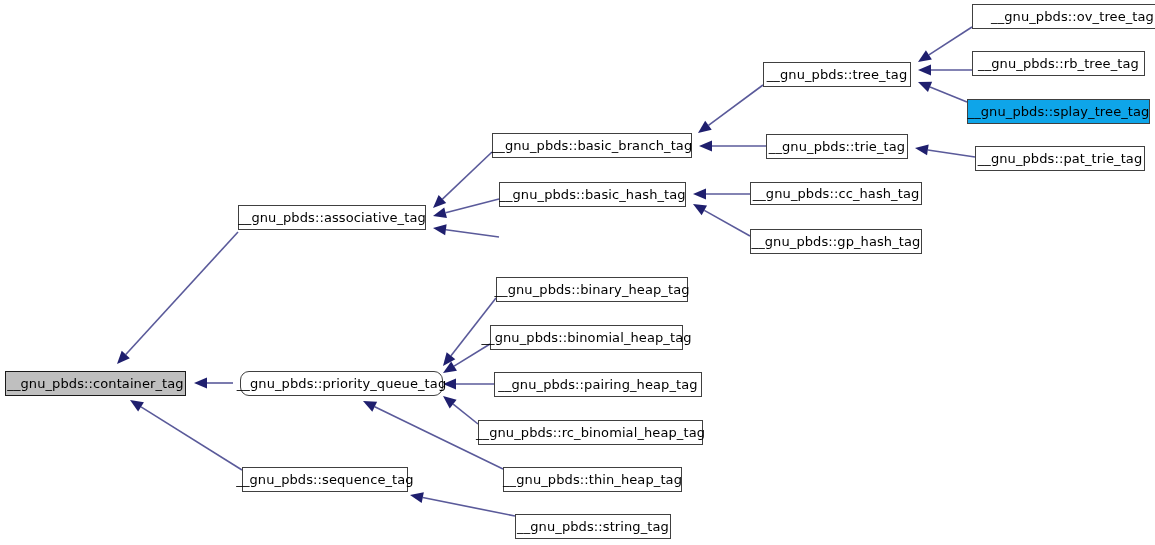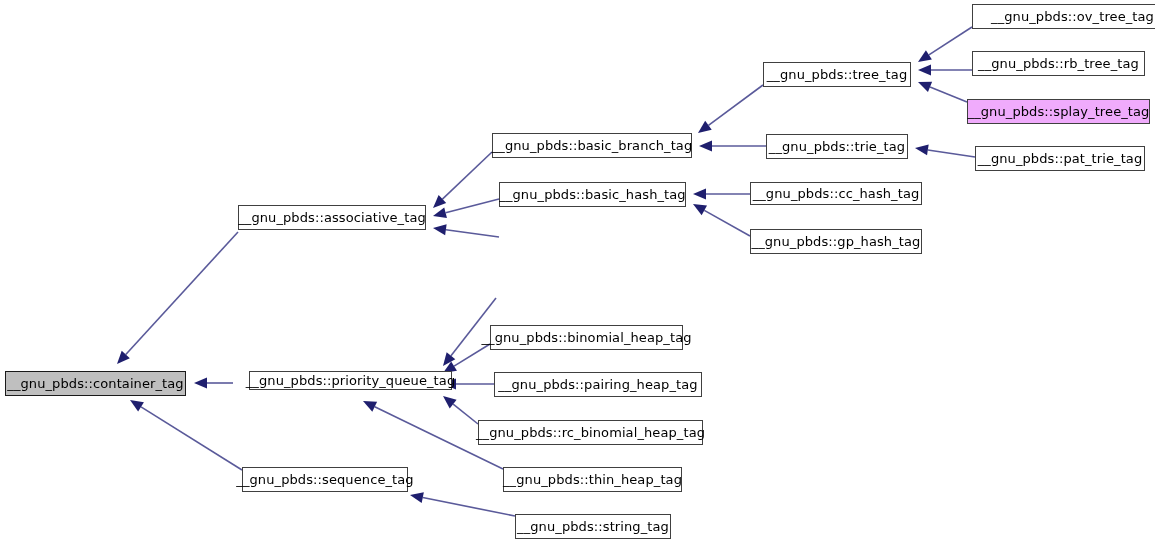--- a/index.html
+++ b/index.html
@@ -131,21 +131,21 @@
         <line x1="515" y1="516" x2="422.747548783982" y2="497.5495097567964" stroke="#5a5a9a" stroke-width="1.6"></line>
         <polygon points="410,495 423.826187527242,492.15631604049634 421.668910040722,502.94270347309646" fill="#1f1f6e"></polygon>
       </g>
     </svg>
 <div class="node root" style="left: 5px; top: 371px; width: 181px; height: 25px; background: rgb(191, 191, 191); border-color: rgb(26, 26, 26);">
       <span class="node-label">__gnu_pbds::container_tag</span>
     </div>
     <div class="node" style="left: 238px; top: 205px; width: 188px; height: 25px; background: rgb(255, 255, 255); border-color: rgb(64, 64, 64);">
       <span class="node-label">__gnu_pbds::associative_tag</span>
     </div>
-    <div class="node" style="left: 249px; top: 371px; width: 203px; height: 19px; background: rgb(255, 255, 255); border-color: rgb(64, 64, 64);">
+    <div class="node" style="left: 240px; top: 371px; width: 203px; height: 25px; background: rgb(255, 255, 255); border-color: rgb(64, 64, 64); border-radius: 9px;">
       <span class="node-label">__gnu_pbds::priority_queue_tag</span>
     </div>
     <div class="node" style="left: 242px; top: 467px; width: 166px; height: 25px; background: rgb(255, 255, 255); border-color: rgb(64, 64, 64);">
       <span class="node-label">__gnu_pbds::sequence_tag</span>
     </div>
     <div class="node" style="left: 492px; top: 133px; width: 200px; height: 25px; background: rgb(255, 255, 255); border-color: rgb(64, 64, 64);">
       <span class="node-label">__gnu_pbds::basic_branch_tag</span>
     </div>
     <div class="node" style="left: 499px; top: 182px; width: 187px; height: 25px; background: rgb(255, 255, 255); border-color: rgb(64, 64, 64);">
       <span class="node-label">__gnu_pbds::basic_hash_tag</span>
@@ -161,25 +161,28 @@
     </div>
     <div class="node" style="left: 750px; top: 229px; width: 172px; height: 25px; background: rgb(255, 255, 255); border-color: rgb(64, 64, 64);">
       <span class="node-label">__gnu_pbds::gp_hash_tag</span>
     </div>
     <div class="node" style="left: 972px; top: 4px; width: 201px; height: 25px; background: rgb(255, 255, 255); border-color: rgb(64, 64, 64);">
       <span class="node-label">__gnu_pbds::ov_tree_tag</span>
     </div>
     <div class="node" style="left: 972px; top: 51px; width: 173px; height: 25px; background: rgb(255, 255, 255); border-color: rgb(64, 64, 64); justify-content: center;">
       <span class="node-label">__gnu_pbds::rb_tree_tag</span>
     </div>
-    <div class="node" style="left: 967px; top: 99px; width: 183px; height: 25px; background: #f0abfc; border-color: rgb(64, 64, 64);">
+    <div class="node" style="left: 967px; top: 99px; width: 183px; height: 25px; background: #0ea5e9; border-color: rgb(64, 64, 64);">
       <span class="node-label">__gnu_pbds::splay_tree_tag</span>
     </div>
     <div class="node" style="left: 975px; top: 146px; width: 170px; height: 25px; background: rgb(255, 255, 255); border-color: rgb(64, 64, 64);">
       <span class="node-label">__gnu_pbds::pat_trie_tag</span>
+    </div>
+    <div class="node" style="left: 496px; top: 277px; width: 192px; height: 25px; background: rgb(255, 255, 255); border-color: rgb(64, 64, 64);">
+      <span class="node-label">__gnu_pbds::binary_heap_tag</span>
     </div>
     <div class="node" style="left: 490px; top: 325px; width: 193px; height: 25px; background: rgb(255, 255, 255); border-color: rgb(64, 64, 64);">
       <span class="node-label">__gnu_pbds::binomial_heap_tag</span>
     </div>
     <div class="node" style="left: 494px; top: 372px; width: 208px; height: 25px; background: rgb(255, 255, 255); border-color: rgb(64, 64, 64);">
       <span class="node-label">__gnu_pbds::pairing_heap_tag</span>
     </div>
     <div class="node" style="left: 478px; top: 420px; width: 225px; height: 25px; background: rgb(255, 255, 255); border-color: rgb(64, 64, 64);">
       <span class="node-label">__gnu_pbds::rc_binomial_heap_tag</span>
     </div>

